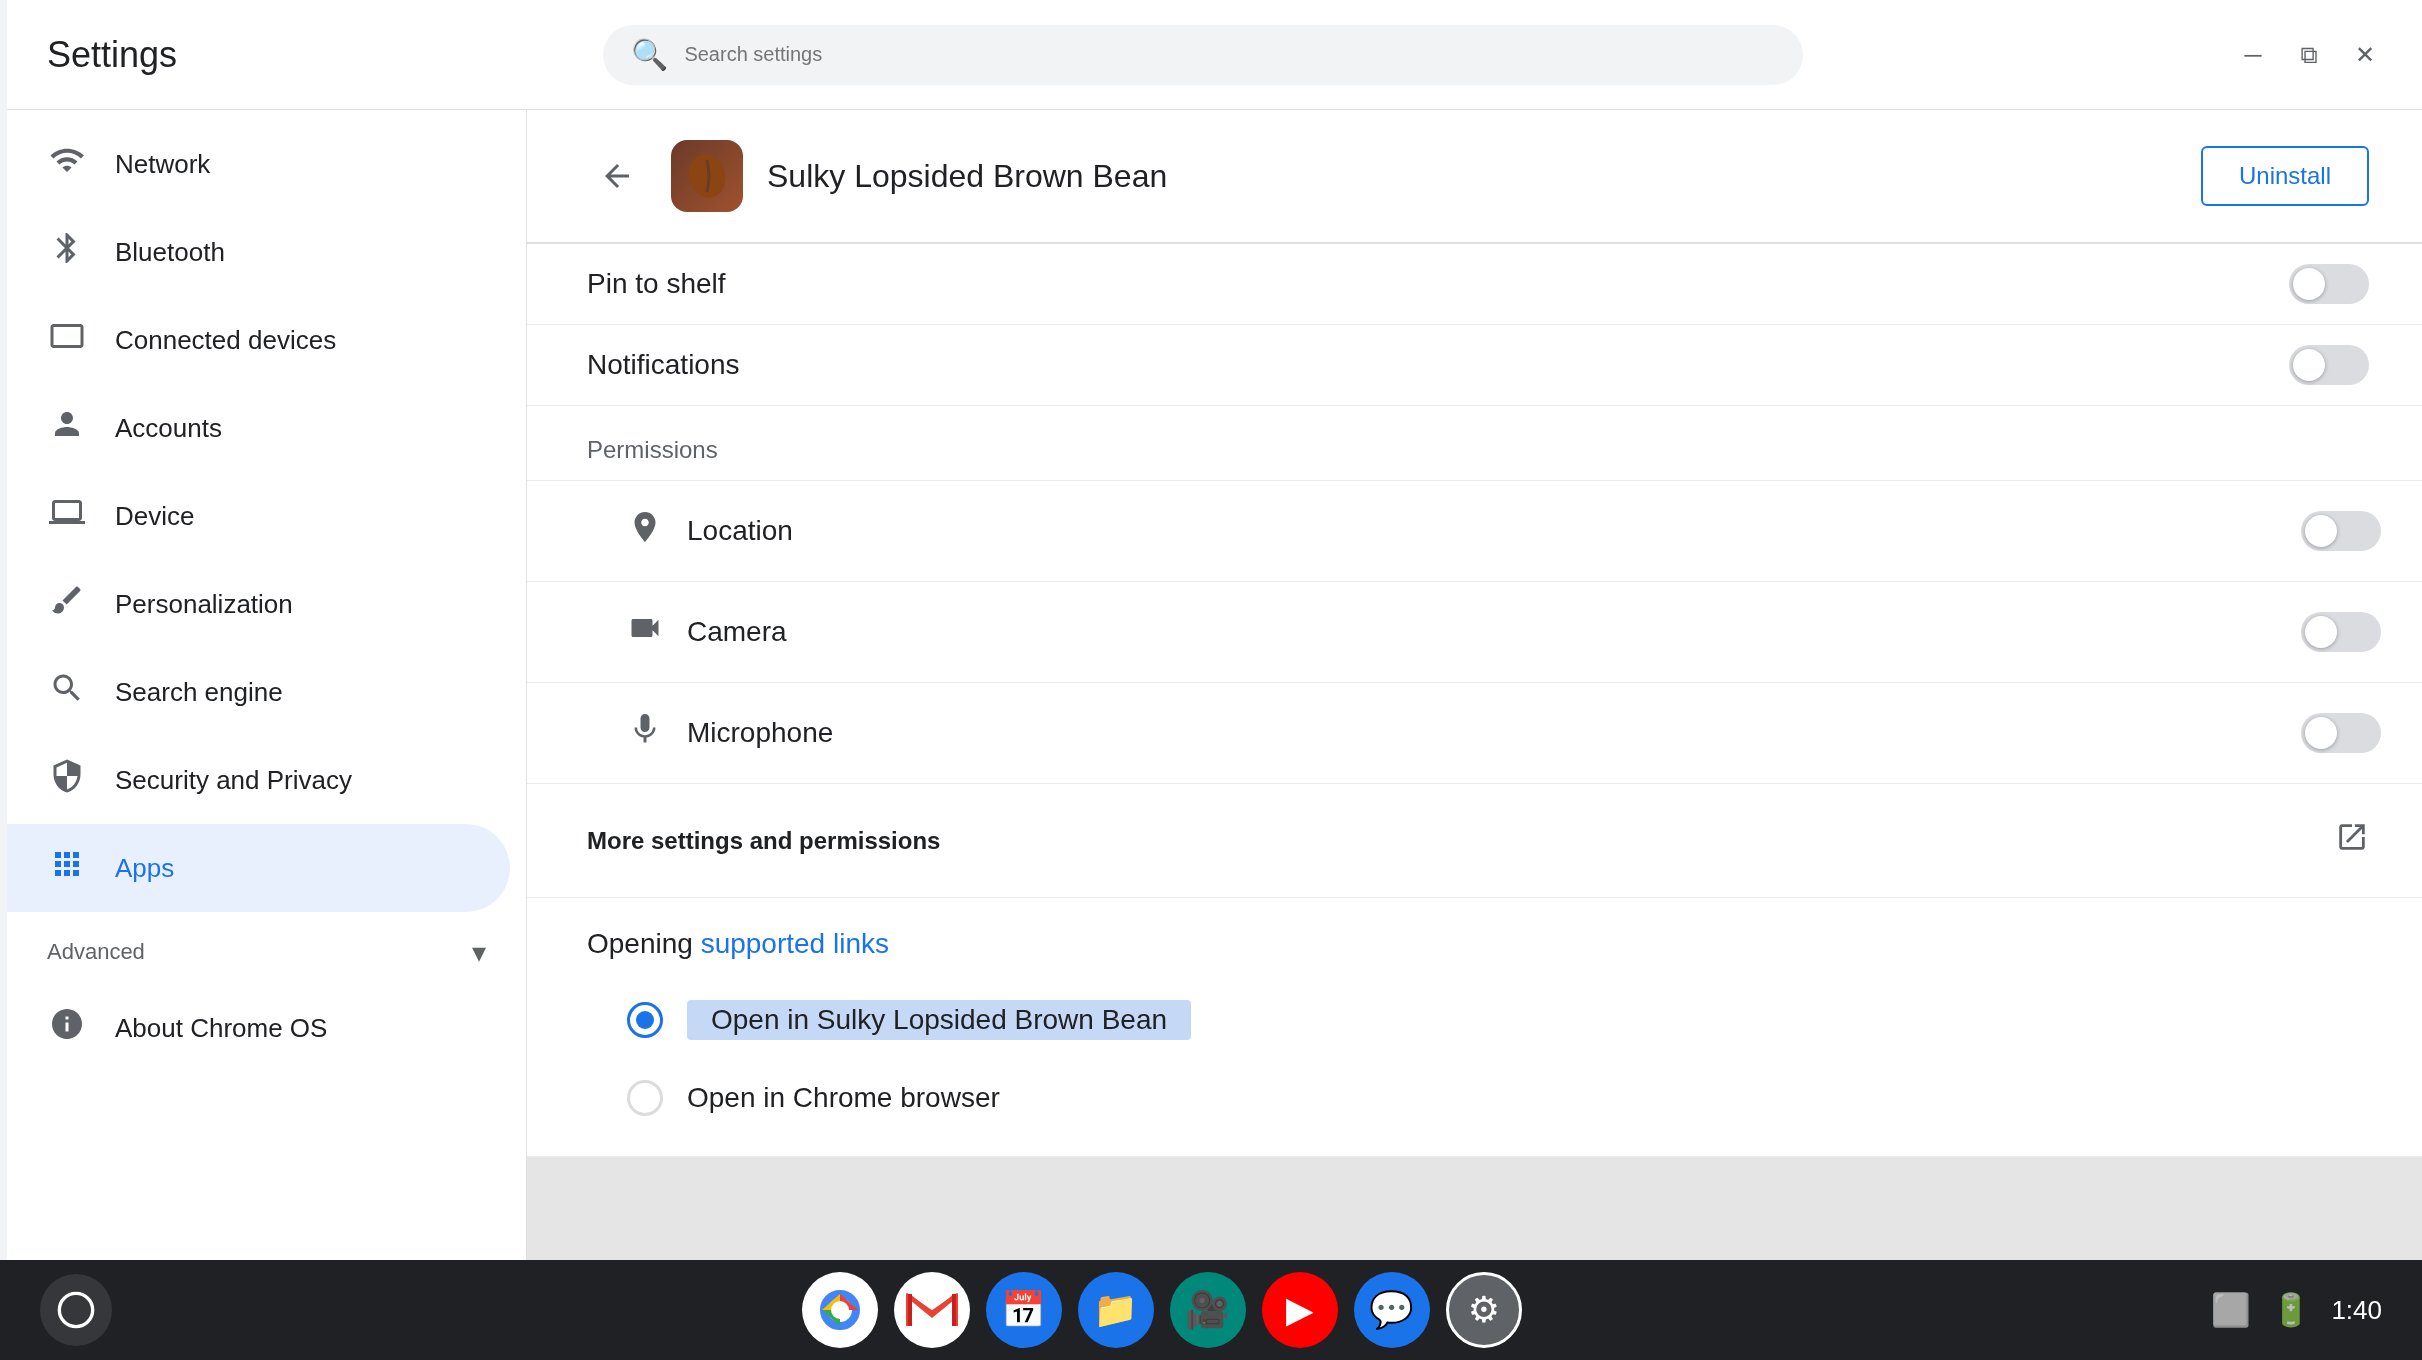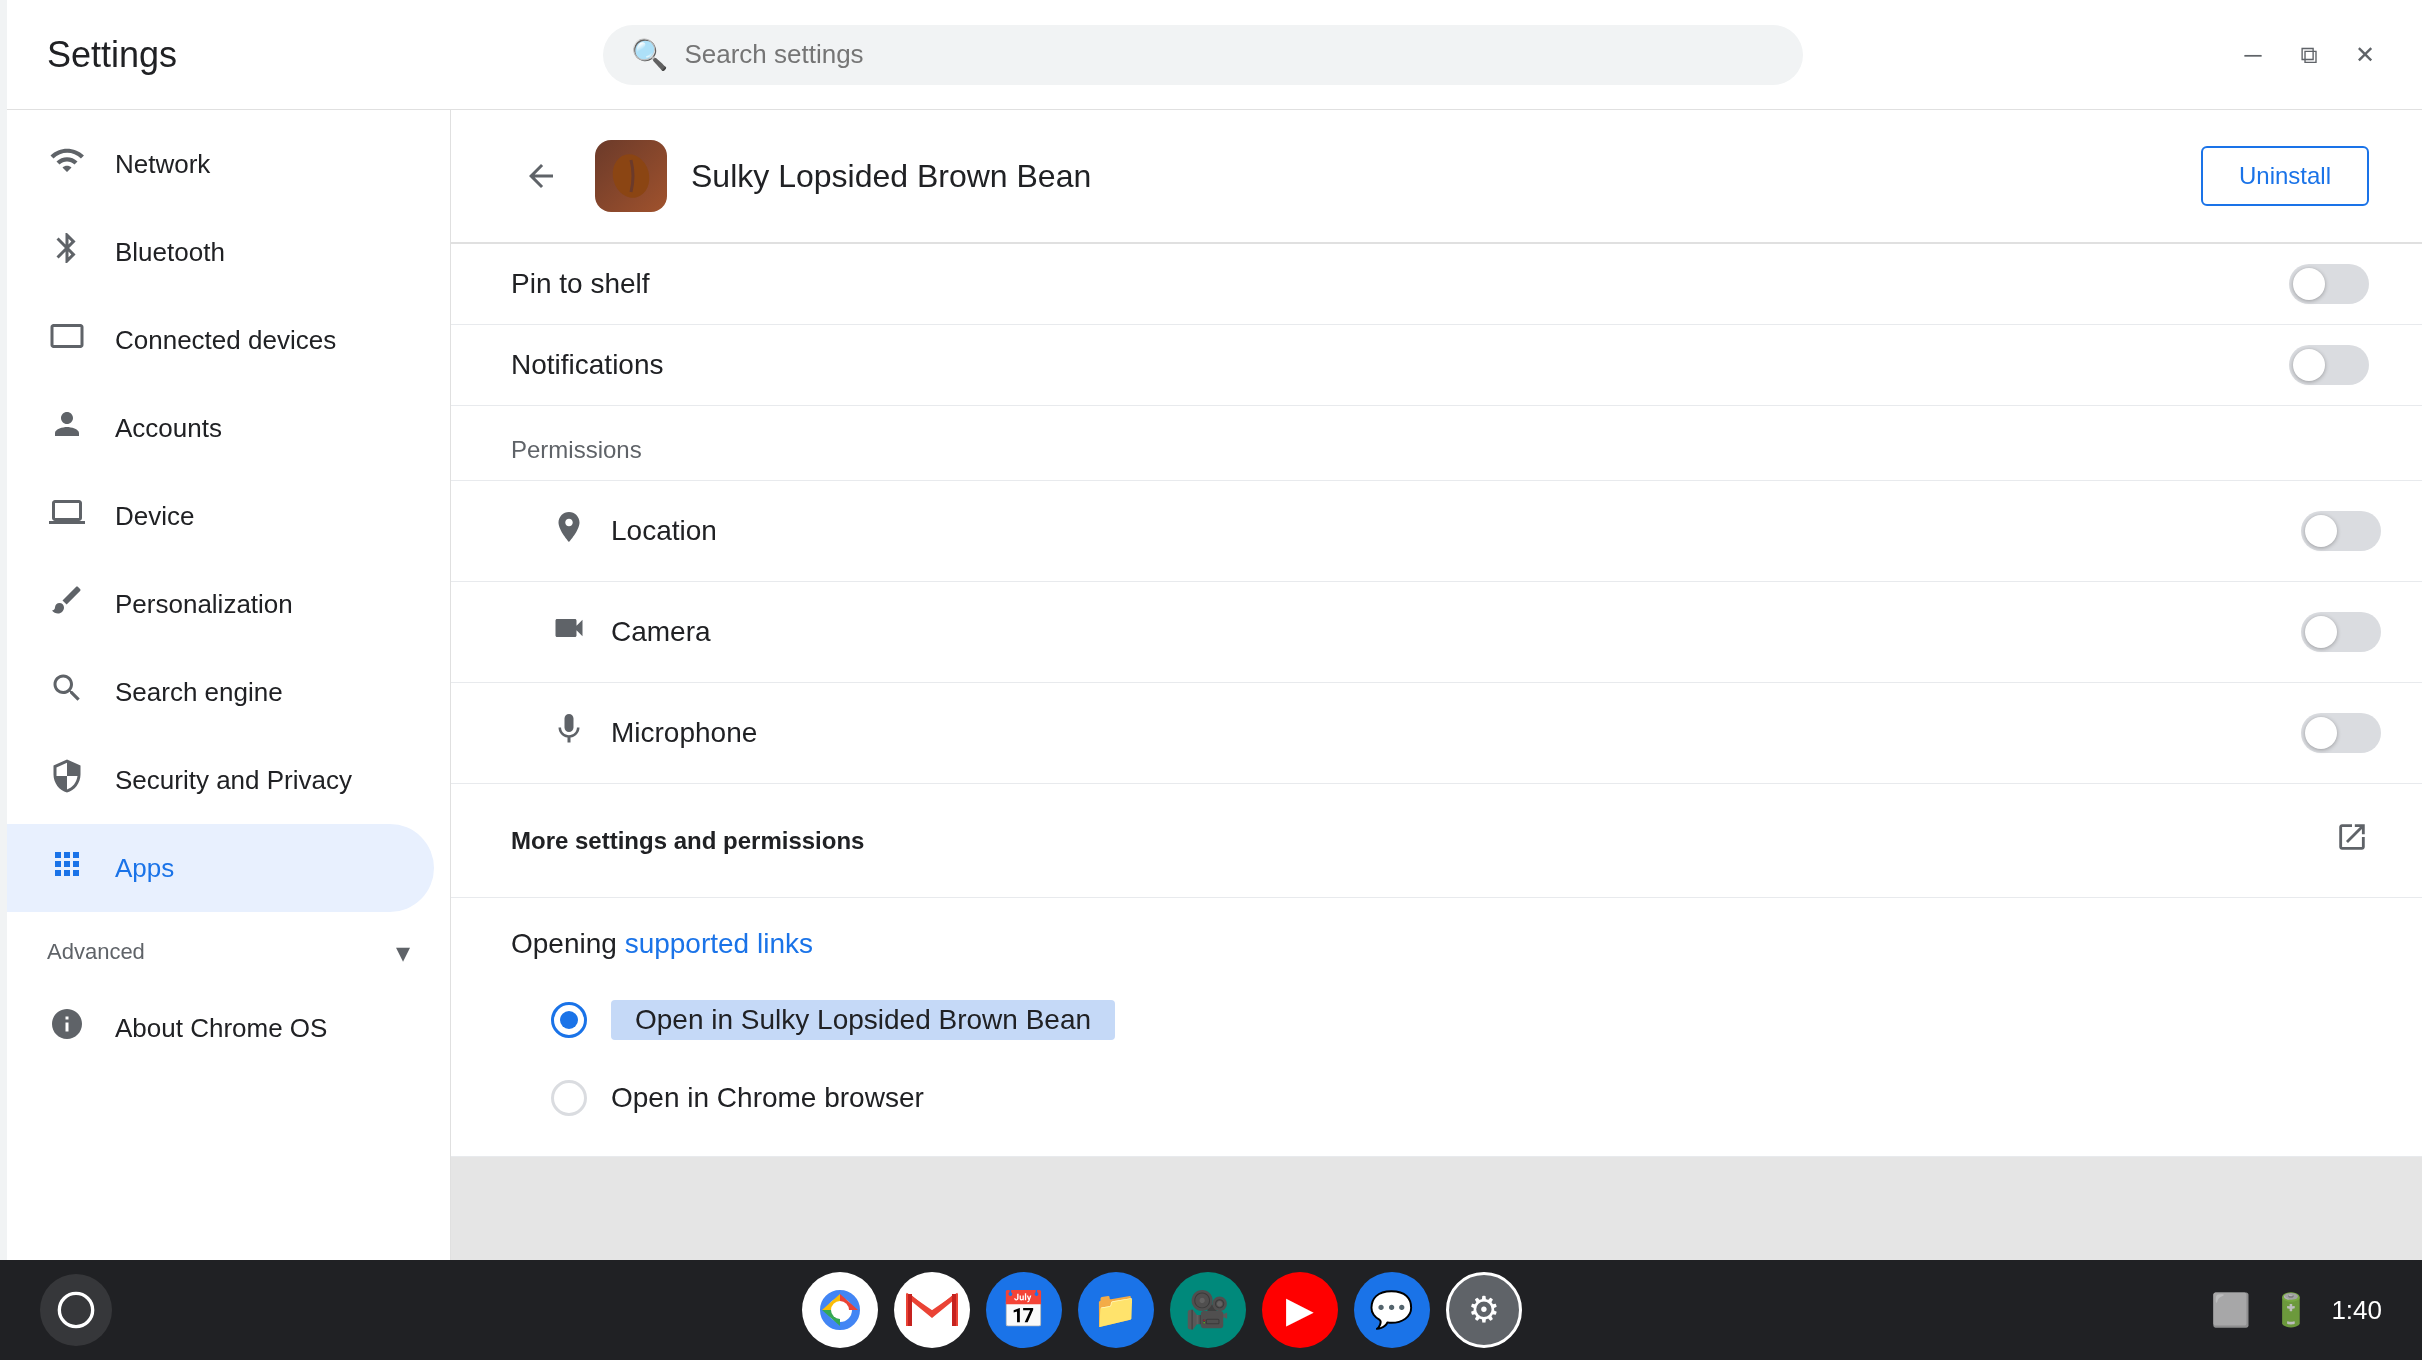--- a/index.html
+++ b/index.html
@@ -7,21 +7,21 @@
       font-family: 'Segoe UI', Arial, sans-serif;
       background: #f1f3f4;
       width: 2422px;
       height: 1360px;
       overflow: hidden;
       position: relative;
     }
 
     
     .sidebar {
-      width: 444px;
+      width: 520px;
       background: #fff;
       border-right: 1px solid #e0e0e0;
       overflow-y: auto;
       flex-shrink: 0;
       padding-top: 10px;
     }
 
     .sidebar-item {
       display: flex;
       align-items: center;
@@ -417,21 +417,21 @@
 
 <div class="settings-app">
 
   <div class="settings-header">
     <div style="display:flex;align-items:center;gap:24px;">
       <span class="settings-title">Settings</span>
     </div>
 
     <div class="search-pill">
       <span style="font-size:30px;color:#5f6368;">🔍</span>
-      <input type="text" style="border: none; background: transparent; font-size: 26px; color: rgb(32, 33, 36); outline: none; flex: 1 1 0%;" placeholder="Search settings">
+      <input type="text" style="border: none; background: transparent; font-size: 20px; color: rgb(32, 33, 36); outline: none; flex: 1 1 0%;" placeholder="Search settings">
     </div>
 
     <div class="win-controls">
       <button class="win-btn">─</button>
       <button class="win-btn">⧉</button>
       <button class="win-btn close-btn">✕</button>
     </div>
   </div>
 
   <div class="settings-body">

